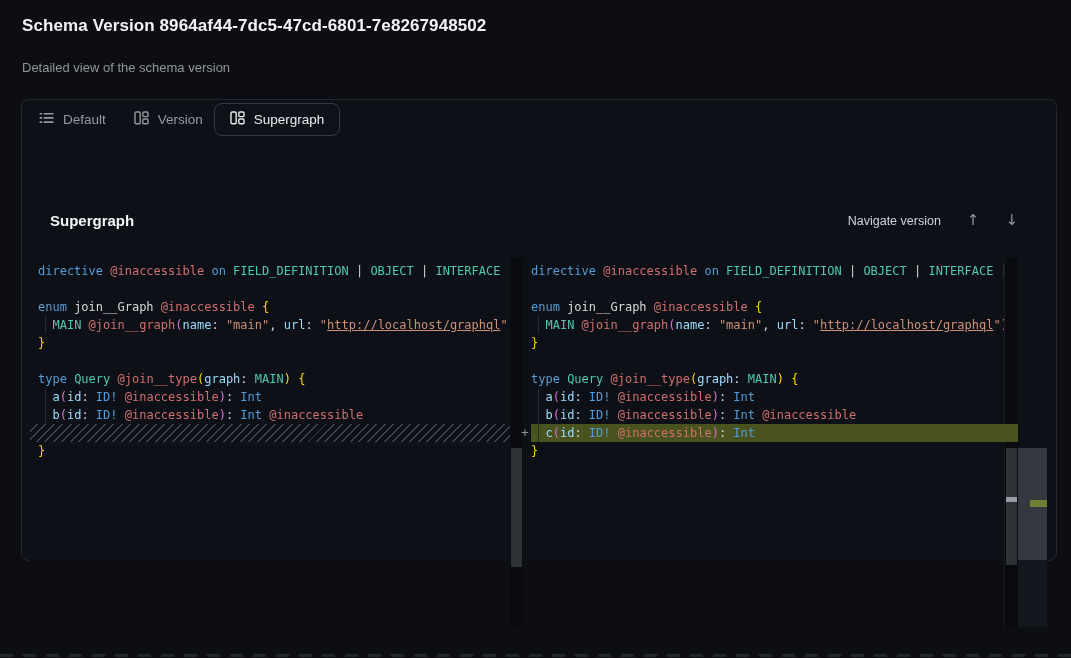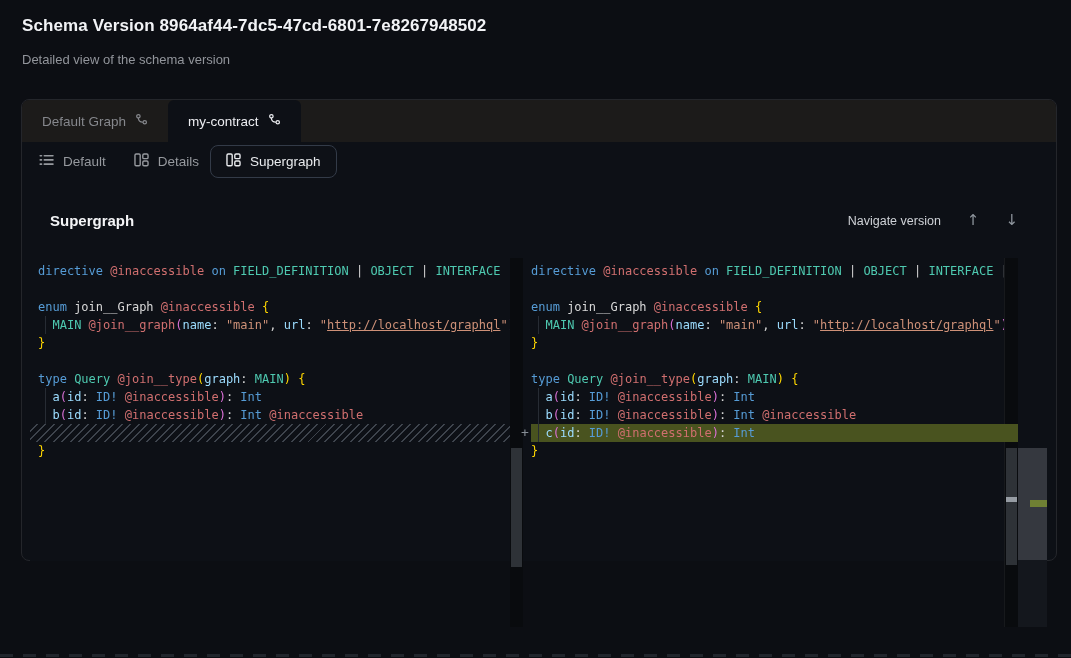--- a/index.html
+++ b/index.html
@@ -4,21 +4,21 @@
 <style>
   html,body{margin:0;padding:0;}
   body{
     width:1071px;height:658px;position:relative;overflow:hidden;
     background:#0c0e13;color:#e8eaed;
     font-family:"Liberation Sans",sans-serif;
   }
   
   .header{position:absolute;left:22px;top:16px;}
   .title{font-size:17px;font-weight:bold;color:#f2f3f6;letter-spacing:.1px;}
-  .subtitle{margin-top:16px;font-size:13px;color:#92959b;}
+  .subtitle{margin-top:24px;font-size:13px;color:#92959b;}
   
   .card{position:absolute;left:21px;top:99px;width:1036px;height:462px;
     border:1px solid #24262b;border-radius:8px;background:#0d1016;box-sizing:border-box;}
   .tabrow{height:42px;background:#1c1b1a;border-radius:7px 7px 0 0;display:flex;align-items:stretch;}
   .tab{display:flex;align-items:center;gap:9px;padding:0 20px;font-size:13.5px;color:#85878c;cursor:pointer;}
   .tab.active{background:#0d1016;color:#ecedf1;border-radius:6px 6px 0 0;}
   .tab svg{flex:none;}
   .subtabrow{height:38px;display:flex;align-items:center;padding-left:17px;gap:28px;}
   .subtab{display:flex;align-items:center;gap:9px;font-size:13.5px;color:#96999e;cursor:pointer;}
   .subtab.active{border:1px solid #333b48;border-radius:8px;padding:7px 15px;color:#e9ebee;
@@ -59,42 +59,20 @@
 </style>
 </head>
 <body>
 
 <div class="header">
   <div class="title">Schema Version 8964af44-7dc5-47cd-6801-7e8267948502</div>
   <div class="subtitle">Detailed view of the schema version</div>
 </div>
 
 <div class="card">
-  <div class="tabrow">
-    <div class="tab">
-      <span>Default Graph</span>
-      <span>
-        <svg width="13" height="13" viewBox="0 0 16 16" fill="none" stroke="currentColor" stroke-width="1.5">
-          <circle cx="4.2" cy="4" r="2.1"></circle>
-            <circle cx="12" cy="11.4" r="2.1"></circle>
-          <path d="M4.2 6.3 C4.2 11.4 7.4 11.4 9.8 11.4"></path>
-        </svg>
-      </span>
-    </div>
-    <div class="tab active">
-      <span>my-contract</span>
-      <span>
-        <svg width="13" height="13" viewBox="0 0 16 16" fill="none" stroke="currentColor" stroke-width="1.5">
-          <circle cx="4.2" cy="4" r="2.1"></circle>
-            <circle cx="12" cy="11.4" r="2.1"></circle>
-          <path d="M4.2 6.3 C4.2 11.4 7.4 11.4 9.8 11.4"></path>
-        </svg>
-      </span>
-    </div>
-  </div>
 
   <div class="subtabrow">
     <div class="subtab">
       <span>
         <svg width="15" height="12" viewBox="0 0 16 13" stroke="currentColor" stroke-width="1.7" stroke-linecap="round">
           <line x1="1.2" y1="1.8" x2="2.6" y2="1.8"></line>
             <line x1="5.6" y1="1.8" x2="15" y2="1.8"></line>
           <line x1="1.2" y1="6.4" x2="2.6" y2="6.4"></line>
             <line x1="5.6" y1="6.4" x2="15" y2="6.4"></line>
           <line x1="1.2" y1="11" x2="2.6" y2="11"></line>
@@ -104,21 +82,21 @@
       <span>Default</span>
     </div>
     <div class="subtab">
       <span>
         <svg width="15" height="14" viewBox="0 0 16 15" fill="none" stroke="currentColor" stroke-width="1.5">
           <rect x="1" y="1" width="5.6" height="12.6" rx="1.3"></rect>
           <rect x="9.4" y="1" width="5.6" height="5" rx="1.3"></rect>
           <rect x="9.4" y="8.6" width="5.6" height="5" rx="1.3"></rect>
         </svg>
       </span>
-      <span>Details</span>
+      <span>Version</span>
     </div>
     <div class="subtab active">
       <span>
         <svg width="15" height="14" viewBox="0 0 16 15" fill="none" stroke="currentColor" stroke-width="1.5">
           <rect x="1" y="1" width="5.6" height="12.6" rx="1.3"></rect>
           <rect x="9.4" y="1" width="5.6" height="5" rx="1.3"></rect>
           <rect x="9.4" y="8.6" width="5.6" height="5" rx="1.3"></rect>
         </svg>
       </span>
       <span>Supergraph</span>

